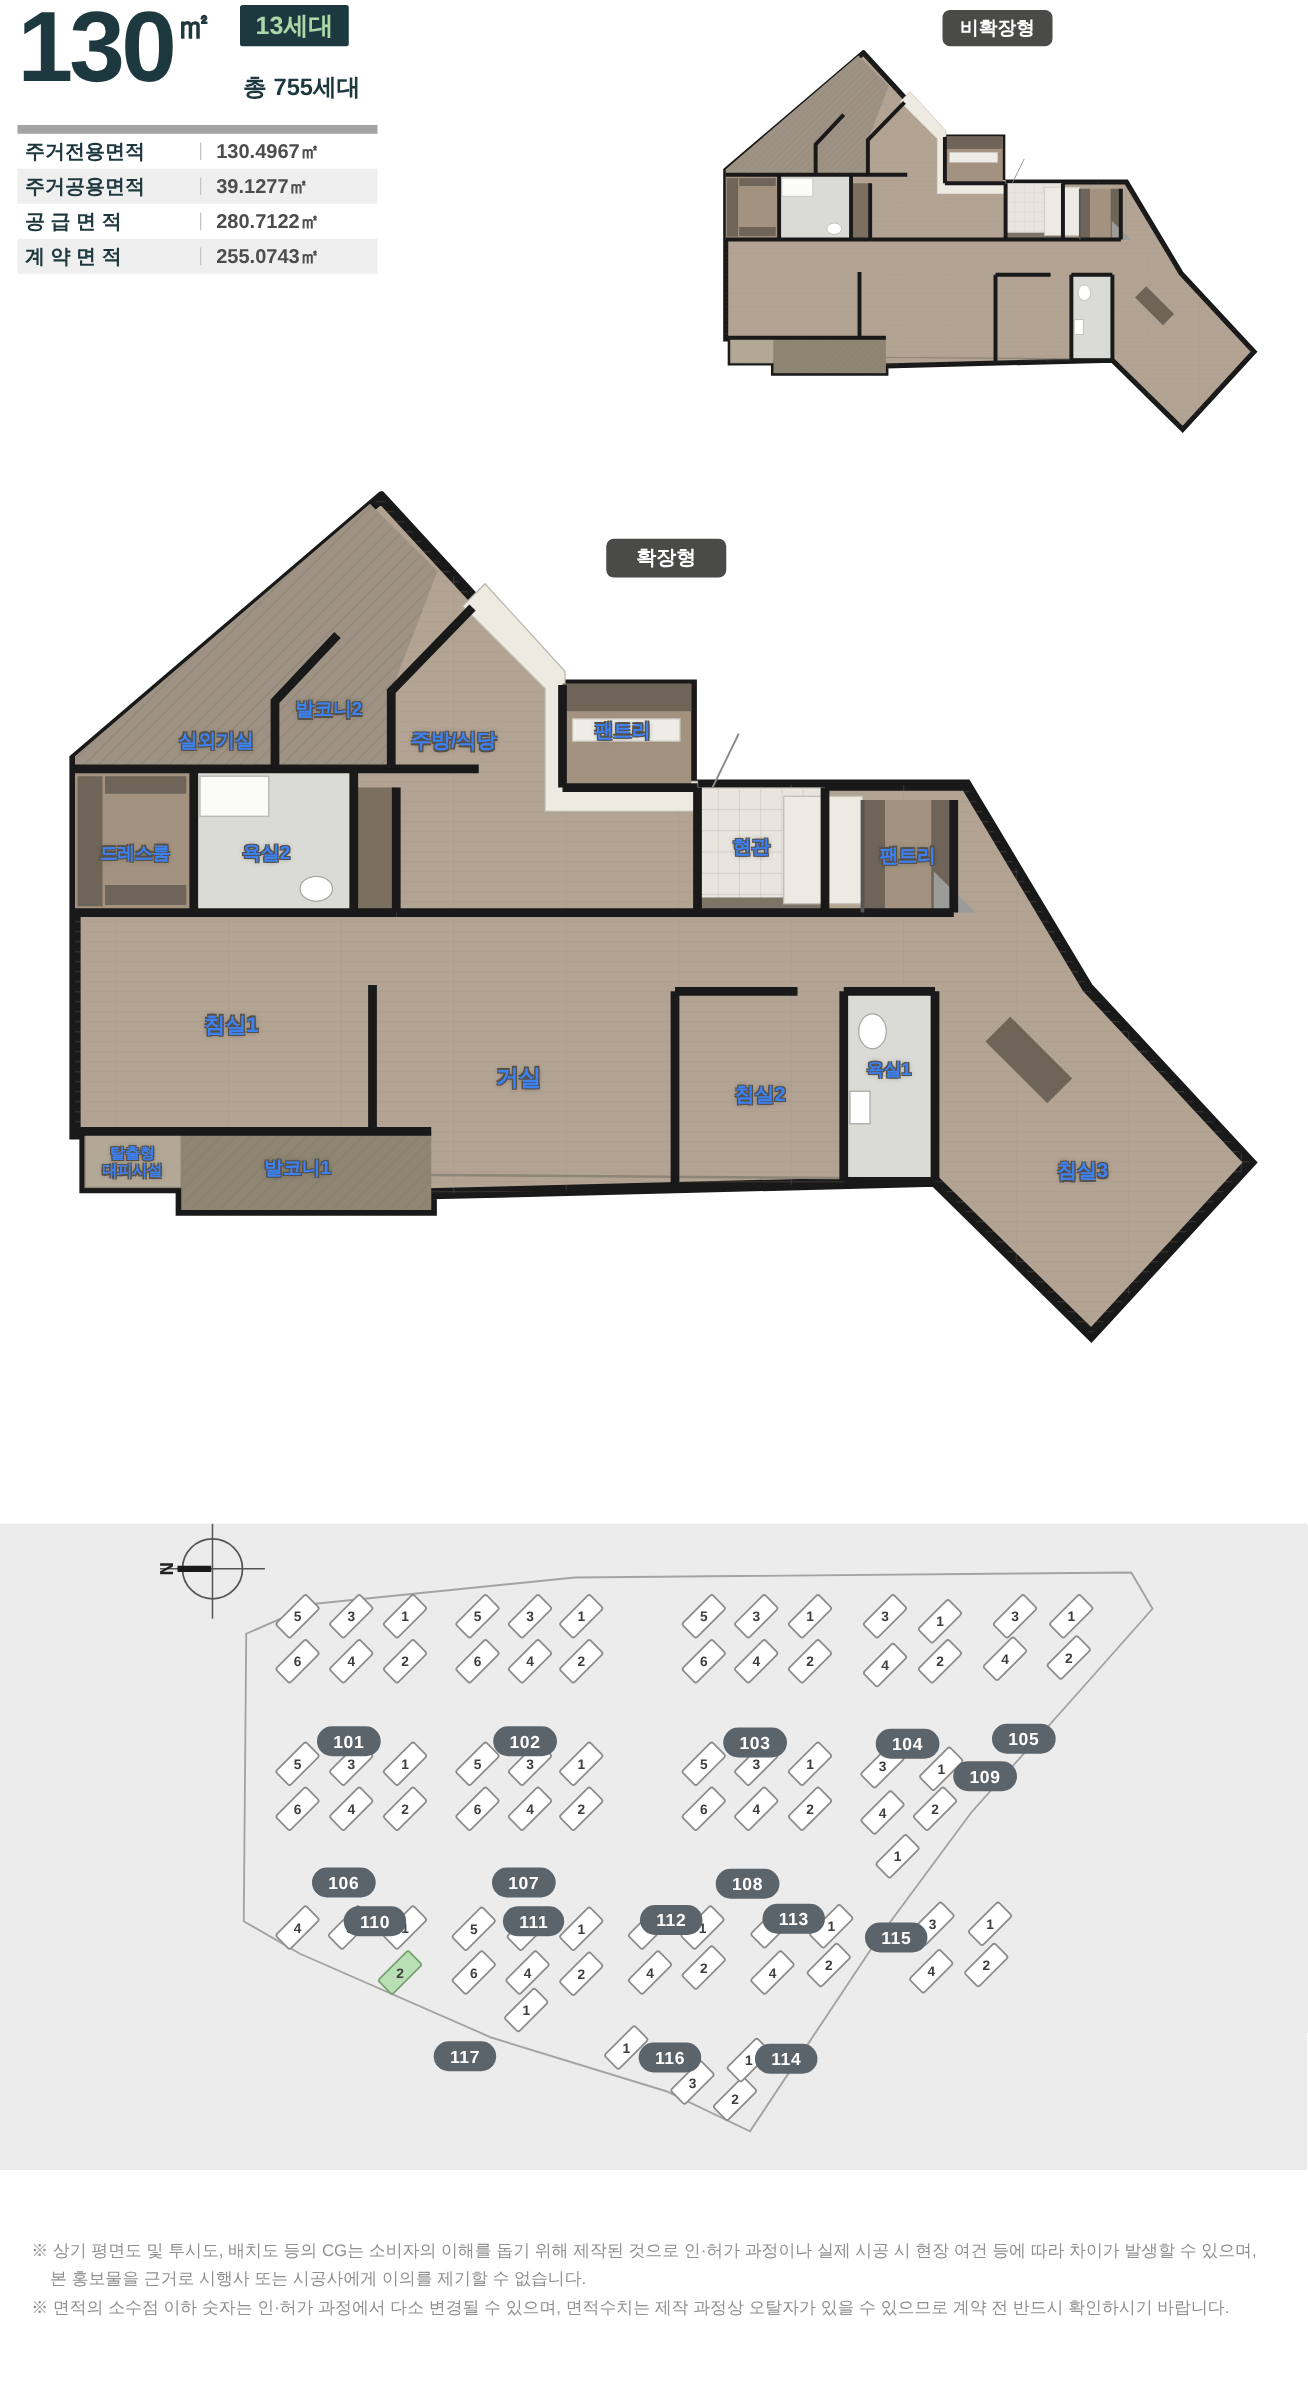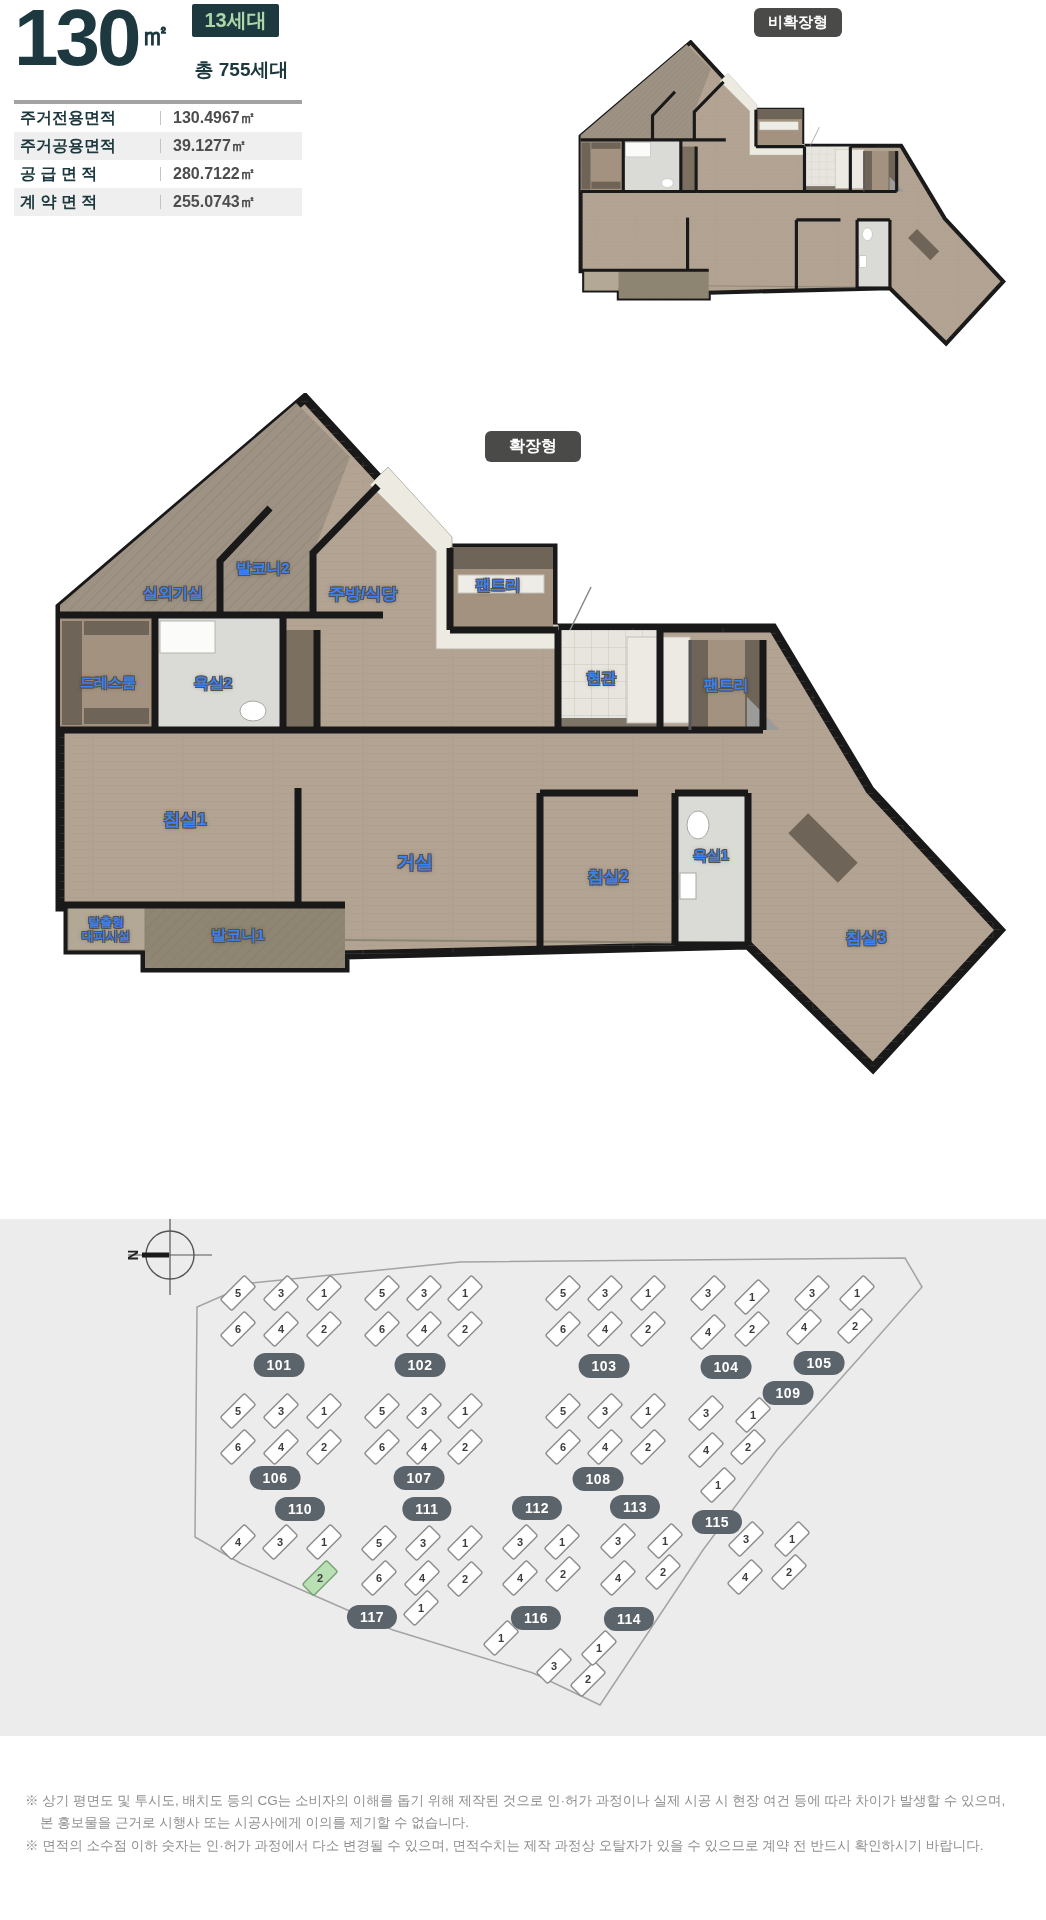--- a/index.html
+++ b/index.html
@@ -1,30 +1,30 @@
 <!DOCTYPE html>
 <html><head>
 <meta charset="utf-8">
 <style>
   html,body{margin:0;padding:0;background:#fff;}
   body{font-family:"Liberation Sans",sans-serif;}
   .page{position:relative;width:1046px;height:1920px;background:#ffffff;overflow:hidden;}
 
   
   .header{position:absolute;left:14px;top:0;display:flex;align-items:flex-start;gap:22px;}
-  .size-wrap{display:flex;align-items:center;color:#1d383e;}
+  .size-wrap{display:flex;align-items:flex-start;color:#1d383e;}
   .size-num{font-size:80px;font-weight:800;line-height:.95;letter-spacing:-3px;}
   .size-unit{font-size:30px;font-weight:800;margin:0 0 6px 2px;}
   .header-right{display:flex;flex-direction:column;gap:20px;margin-top:4px;}
   .units-badge{background:#1d383e;color:#abd7a9;font-size:20px;font-weight:bold;
                padding:3px 12px;border-radius:2px;align-self:flex-start;}
   .total-units{color:#1d383e;font-size:19px;font-weight:bold;padding-left:2px;}
 
   
-  .area-table{position:absolute;left:14px;top:100px;width:288px;border-top:4px solid #a3a3a3;}
+  .area-table{position:absolute;left:14px;top:100px;width:288px;border-top:7px solid #a3a3a3;}
   .t-row{display:flex;align-items:center;height:28px;padding:0 6px;}
   .t-row:nth-child(even){background:#efefef;}
   .t-label{width:128px;color:#1d383e;font-size:16px;font-weight:bold;white-space:nowrap;}
   .t-sep{width:1px;height:14px;background:#c3c3c3;margin:0 12px;}
   .t-value{color:#4d4d4d;font-size:16px;font-weight:bold;}
 
   
   .dark-badge{position:absolute;background:#4a4a49;color:#fff;font-weight:bold;
               border-radius:6px;text-align:center;z-index:5;}
   .badge-nonexp{left:754px;top:8px;font-size:15px;padding:5px 14px;}
@@ -35,21 +35,21 @@
   .plan-main{position:absolute;left:48px;top:393px;width:960px;height:685px;}
   .room-label{position:absolute;transform:translate(-50%,-50%);color:#3b82f6;font-weight:bold;
               white-space:pre-line;text-align:center;line-height:1.15;z-index:4;
               text-shadow:-1px -1px 0 #55504a,1px -1px 0 #55504a,-1px 1px 0 #55504a,
                            1px 1px 0 #55504a,0 0 4px rgba(40,40,40,.55);}
 
   
   .site-plan{position:absolute;left:0;top:1219px;width:1046px;height:517px;background:#ececec;}
   .site-badge{position:absolute;transform:translate(-50%,-50%);background:#5b636b;color:#fff;
               font-weight:bold;font-size:14px;line-height:1;padding:5px 13px;border-radius:12px;
-              letter-spacing:.5px;z-index:3;}
+              letter-spacing:.5px;z-index:3;margin-top:28px;}
   .unit-num{font-family:"Liberation Sans",sans-serif;font-size:11px;font-weight:bold;fill:#3e3e3e;}
   .compass-n{font-family:"Liberation Sans",sans-serif;font-size:15px;font-weight:bold;fill:#222;}
 
   
   .footer{position:absolute;left:25px;top:1790px;width:1000px;color:#8f8f8f;
           font-size:13.5px;line-height:1.65;}
   .footer .indent{padding-left:15px;}
 </style>
 </head>
 <body>

